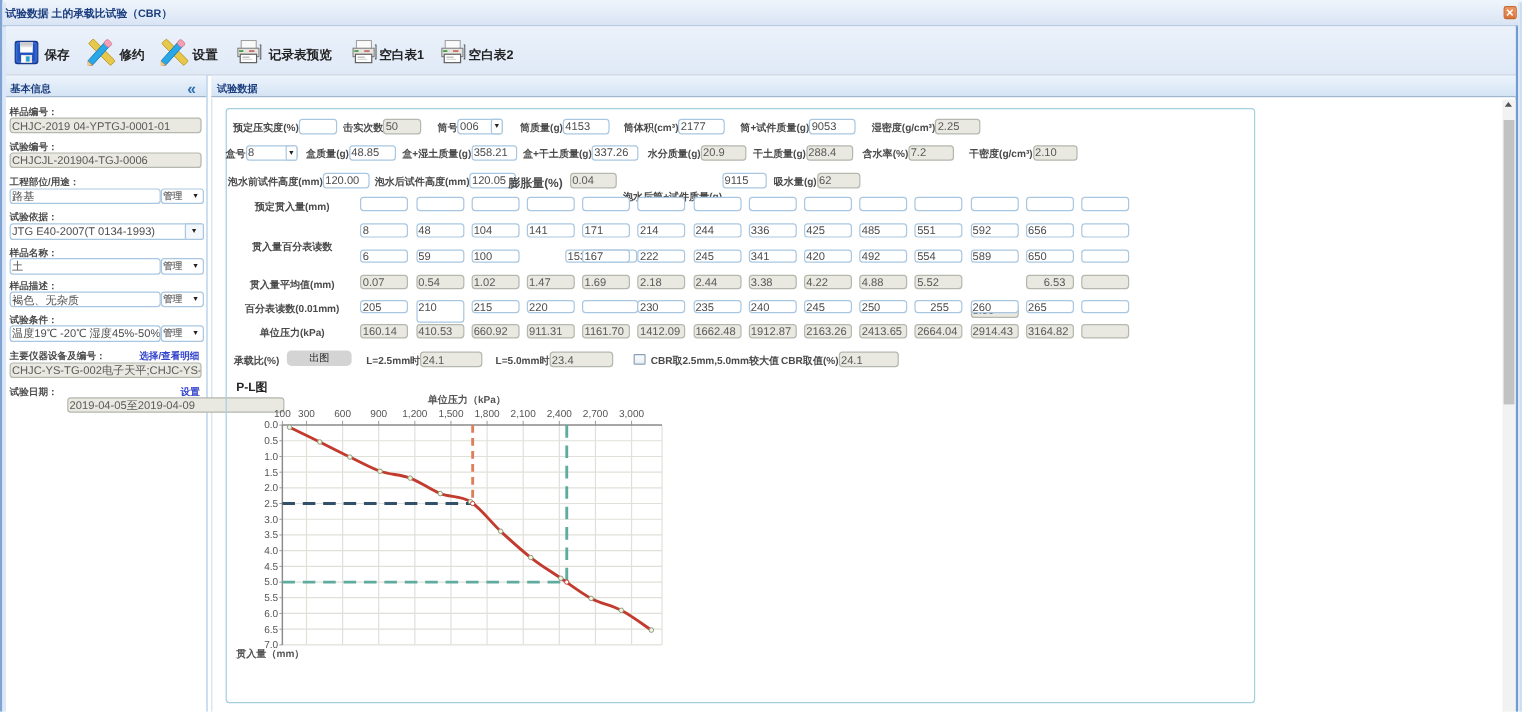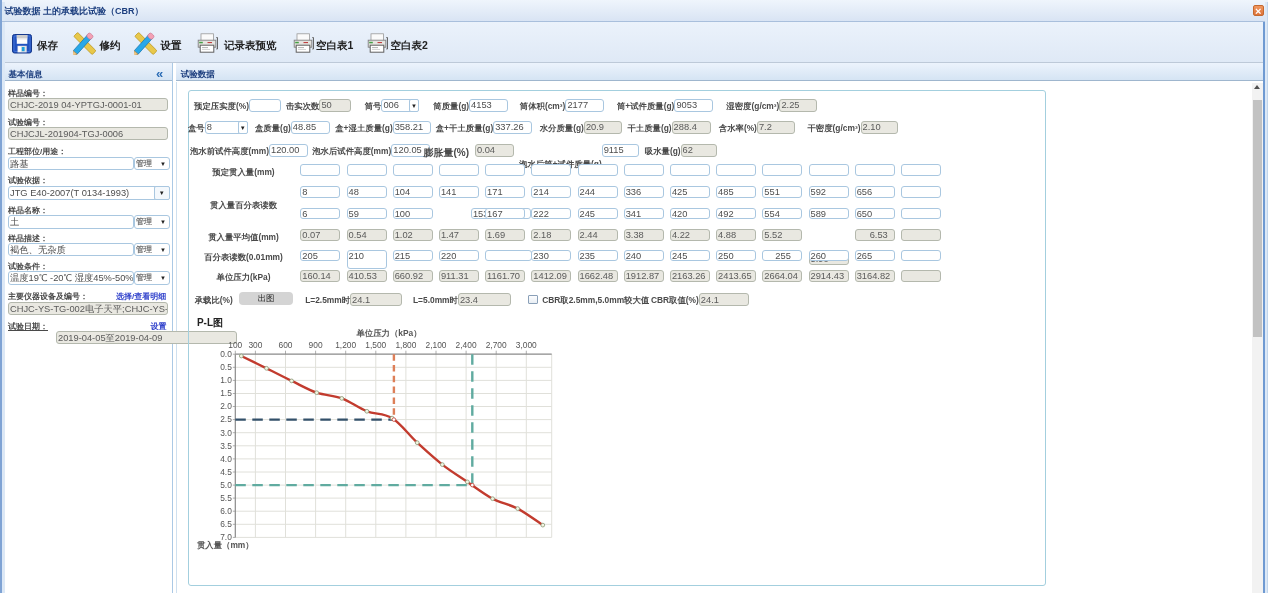--- a/index.html
+++ b/index.html
@@ -116,21 +116,21 @@
 <div class="inp" style="left:134px;top:215px;width:35.5px;height:13.5px;line-height:12px;color:#777;font-size:8px;font-weight:bold;">管理<span style="position:absolute;right:2.5px;top:0;color:#222;font-size:6px;line-height:13px;">▼</span></div>
 <div class="lbl" style="left:8px;top:232.5px;font-size:8px;">样品描述：</div>
 <div class="inp" style="left:8px;top:242.5px;width:125.5px;height:13.5px;line-height:12px;">褐色、无杂质</div>
 <div class="inp" style="left:134px;top:242.5px;width:35.5px;height:13.5px;line-height:12px;color:#777;font-size:8px;font-weight:bold;">管理<span style="position:absolute;right:2.5px;top:0;color:#222;font-size:6px;line-height:13px;">▼</span></div>
 <div class="lbl" style="left:8px;top:261.2px;font-size:8px;">试验条件：</div>
 <div class="inp" style="left:8px;top:271.3px;width:125.5px;height:13.5px;line-height:12px;">温度19℃ -20℃  湿度45%-50%</div>
 <div class="inp" style="left:134px;top:271.3px;width:35.5px;height:13.5px;line-height:12px;color:#777;font-size:8px;font-weight:bold;">管理<span style="position:absolute;right:2.5px;top:0;color:#222;font-size:6px;line-height:13px;">▼</span></div>
 <div class="lbl" style="left:8px;top:291.4px;font-size:8px;">主要仪器设备及编号：</div>
 <div class="lbl" style="left:116px;top:291.4px;font-size:8px;color:#3344cc;">选择/查看明细</div>
 <div class="inp ro" style="left:8px;top:301.8px;width:160px;height:13.5px;line-height:12px;">CHJC-YS-TG-002电子天平;CHJC-YS-TG</div>
-<div class="lbl" style="left:8px;top:320.5px;font-size:8px;text-decoration:underline;">试验日期：</div>
+<div class="lbl" style="left:8px;top:320.5px;font-size:8px;">试验日期：</div>
 <div class="lbl" style="left:150.5px;top:320.5px;font-size:8px;color:#3344cc;">设置</div>
 <div class="inp ro" style="left:8px;top:330.8px;width:181px;height:13.5px;line-height:12px;margin-left:48px;">2019-04-05至2019-04-09</div>
 <div class="abs" style="left:188px;top:90px;width:858px;height:495.5px;border:1.2px solid #a3cfde;border-radius:3px;"></div>
 <div class="lbl" style="right:1019px;top:100.5px;font-size:8.4px;">预定压实度(%)</div>
 <div class="inp" style="left:249px;top:98.5px;width:31.6px;height:13px;line-height:11.5px;"></div>
 <div class="lbl" style="right:948.6px;top:100.5px;font-size:8.4px;text-align:right;">击实次数</div>
 <div class="inp ro" style="left:319.4px;top:98.5px;width:31.5px;height:13px;line-height:11.5px;">50</div>
 <div class="lbl" style="right:886.6px;top:100.5px;font-size:8.4px;">筒号</div>
 <div class="inp" style="left:381.4px;top:98.5px;width:37.6px;height:13px;line-height:11.5px;">006</div>
 <div class="abs" style="left:409.0px;top:98.5px;width:10px;height:13px;border:1px solid #a9c7e0;border-radius:2px;background:#fff;text-align:center;font-size:6px;line-height:12px;color:#222;">▼</div>

